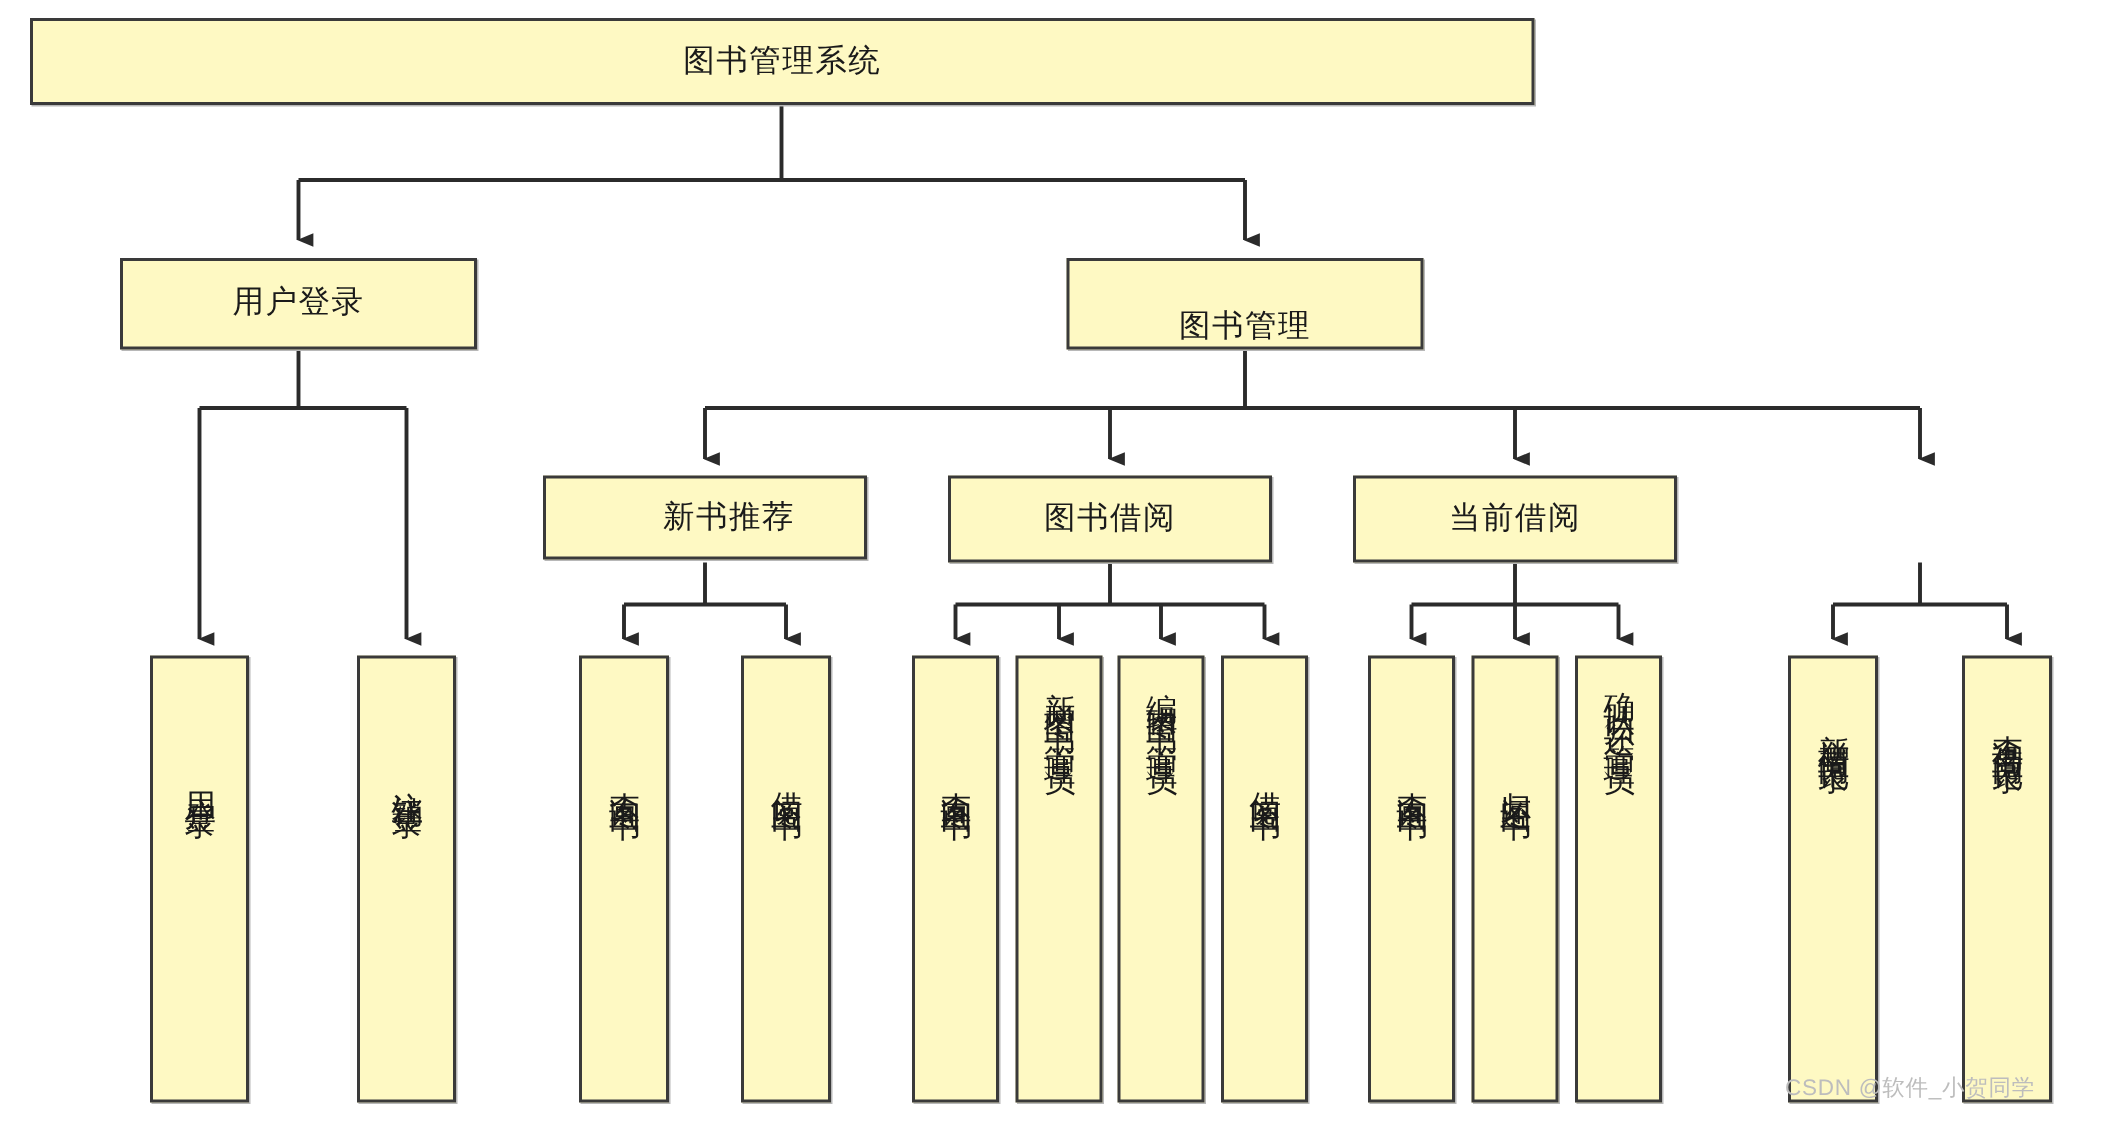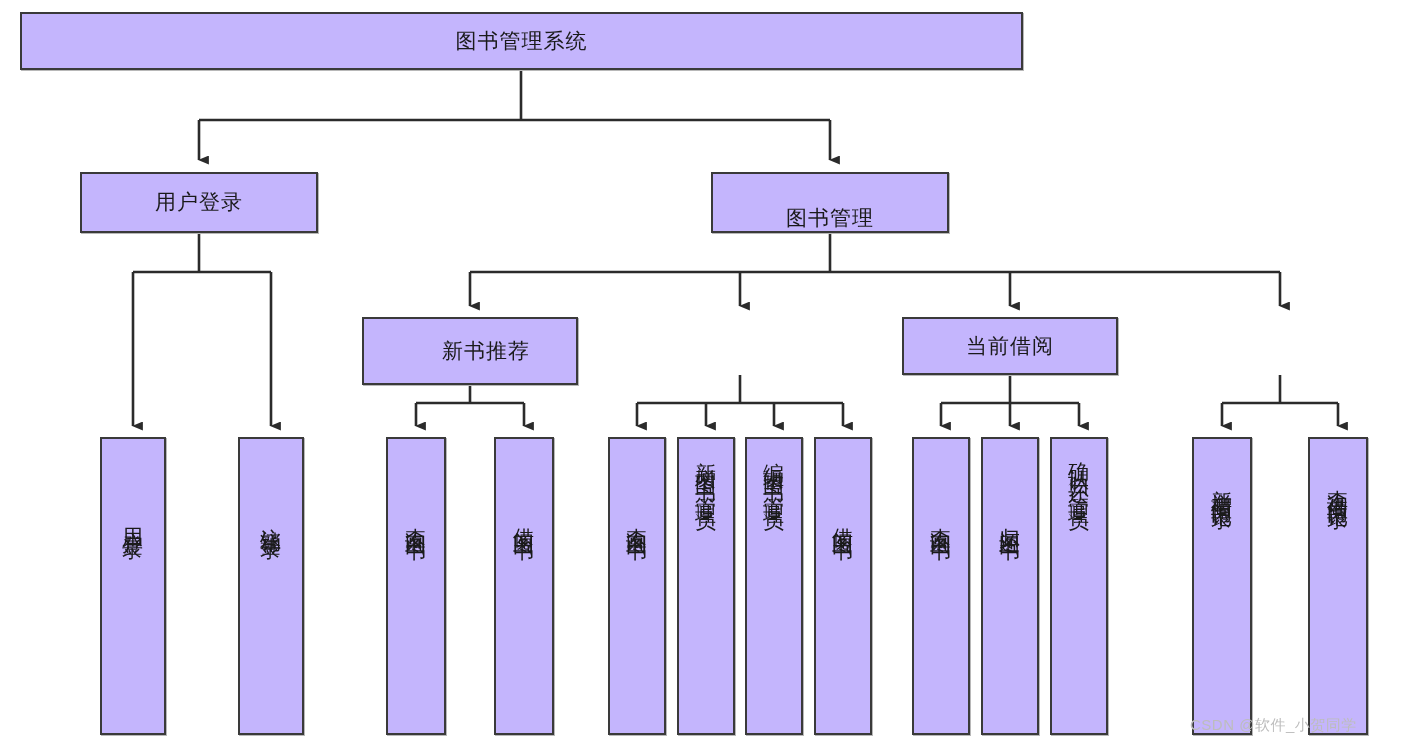--- a/index.html
+++ b/index.html
@@ -21,21 +21,21 @@
     position: absolute;
     left: 0;
     top: 0;
     width: 1405px;
     height: 747px;
     pointer-events: none;
   }
   .node {
     position: absolute;
     box-sizing: border-box;
-    background: #c4b5fd;
+    background: #fef9c3;
     border: 2px solid #3a3a3a;
     box-shadow: 1px 1px 0 0 #b8b8b8;
     display: flex;
     align-items: center;
     justify-content: center;
     color: #1a1a1a;
   }
   .node .label {
     display: block;
     text-align: center;
@@ -134,24 +134,27 @@
   </div>
 
   <div class="node horiz" style="left:80px; top:172px; width:238px; height:61px;">
     <span class="label">用户登录</span>
   </div>
 
   <div class="node horiz" style="left:711px; top:172px; width:238px; height:61px;align-items:flex-end;">
     <span class="label">图书管理</span>
   </div>
 
-  <div class="node horiz" style="left:362px; top:317px; width:216px; height:68px;padding-left:32px;">
+  <div class="node horiz" style="left:362px; top:317px; width:216px; height:56px;padding-left:32px;">
     <span class="label">新书推荐</span>
   </div>
 
+  <div class="node horiz" style="left:632px; top:317px; width:216px; height:58px;">
+    <span class="label">图书借阅</span>
+  </div>
 
   <div class="node horiz" style="left:902px; top:317px; width:216px; height:58px;">
     <span class="label">当前借阅</span>
   </div>
 
 
   <div class="node vert" style="left:100px; top:437px; width:66px; height:298px; padding-top:72px;">
     <span class="label">用户登录</span>
   </div>
 

